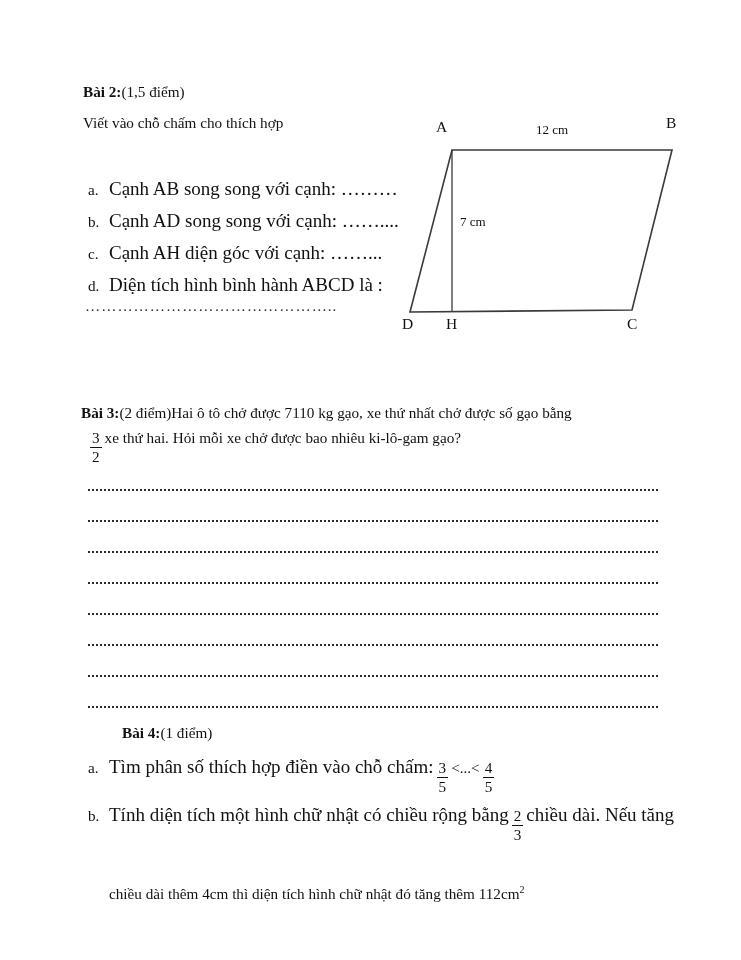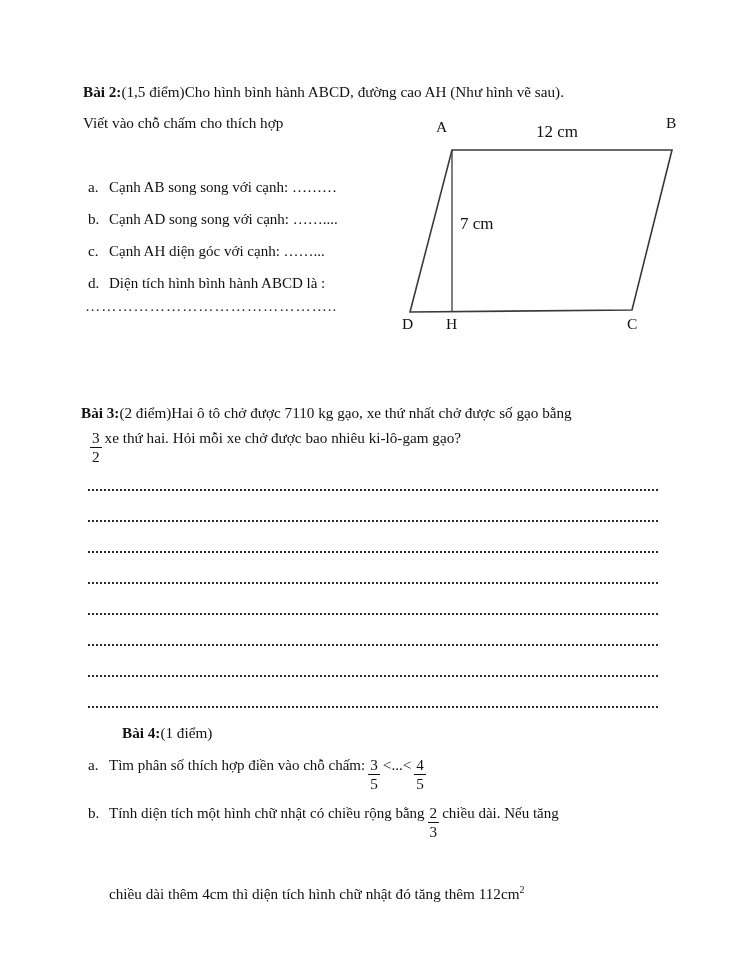--- a/index.html
+++ b/index.html
@@ -44,21 +44,21 @@
   
   .item-row {
     display: flex;
     align-items: baseline;
   }
   .item-marker {
     width: 21px;
     flex: 0 0 21px;
     font-size: 15.2px;
   }
-  .item-text { font-size: 15px; font-family: Liberation Serif, serif; }
+  .item-text { font-size: 19px; font-family: Liberation Serif, serif; }
 
   
   .frac {
     display: inline-flex;
     flex-direction: column;
     align-items: center;
     vertical-align: -0.48em;
     margin: 0 3px;
     font-size: 15.2px;
     line-height: 1.02;
@@ -92,34 +92,33 @@
   .fig-label {
     position: absolute;
     font-family: "Liberation Serif", serif;
     font-size: 15.5px;
     color: #111;
     white-space: nowrap;
   }
   .fig-dim {
     position: absolute;
     font-family: "Liberation Serif", serif;
-    font-size: 17px;
+    font-size: 13px;
     color: #111;
     white-space: nowrap;
   }
 </style>
 </head>
 <body>
 
 <div class="page">
 
   <div class="abs heading-row txt" style="left:83px; top:82px;">
     <span class="bold">Bài 2:</span>
     <span>(1,5 điểm)</span>
-    <span> Cho hình bình hành ABCD, đường cao AH (Như hình vẽ sau).</span>
   </div>
 
   <div class="abs txt" style="left:83px; top:113px;">Viết vào chỗ chấm cho thích hợp</div>
 
   <div class="abs item-row txt" style="left:88px; top:177px; width:300px;">
     <span class="item-marker">a.</span>
     <span class="item-text">Cạnh AB song song với cạnh: ………</span>
   </div>
   <div class="abs item-row txt" style="left:88px; top:209px; width:300px;">
     <span class="item-marker">b.</span>

